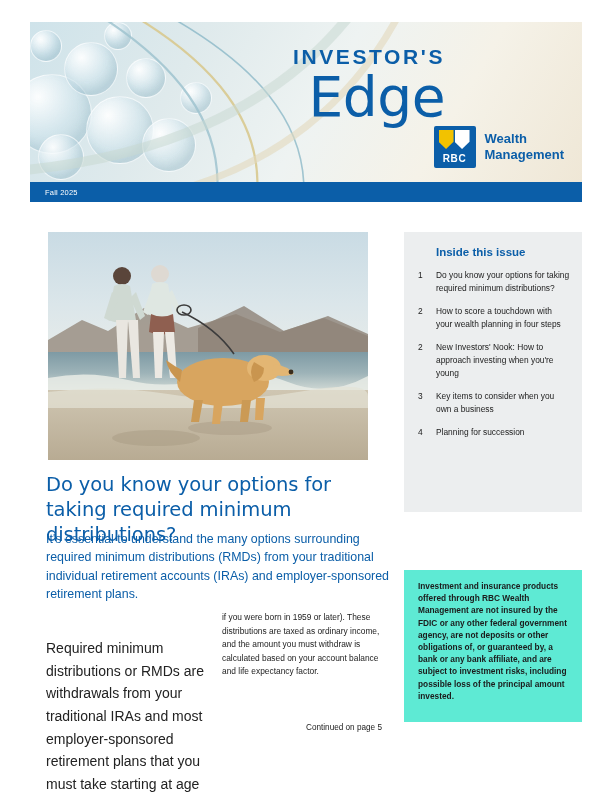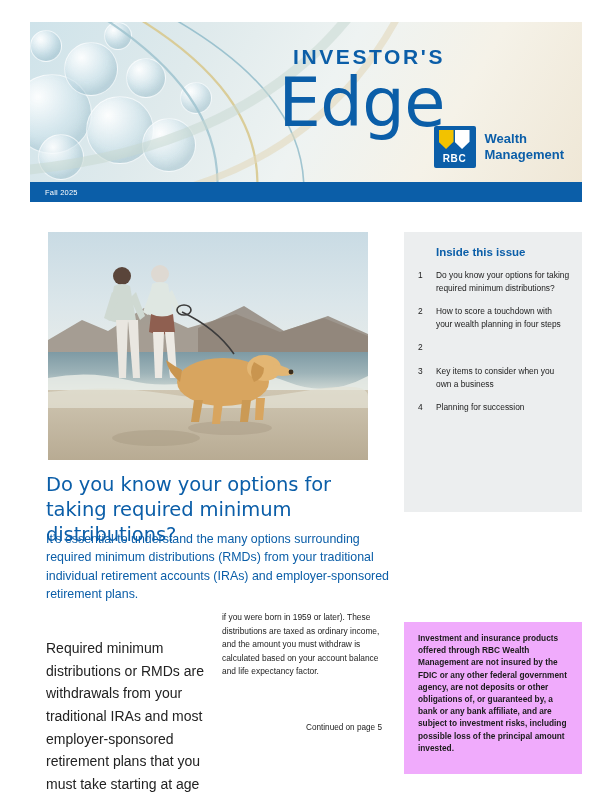--- a/index.html
+++ b/index.html
@@ -66,21 +66,21 @@
   }
   .mast-title .kicker {
     font-size: 21px;
     letter-spacing: 2.6px;
     font-weight: 700;
     color: #0b5ea8;
     line-height: 1;
   }
   .mast-title .word {
     font-family: "DejaVu Sans", sans-serif;
-    font-size: 67px;
+    font-size: 55px;
     font-weight: 400;
     line-height: 1.02;
     color: #0b5ea8;
     margin-top: 2px;
     letter-spacing: -0.5px;
   }
 
   
   .logo-lockup {
     position: absolute;
@@ -265,24 +265,24 @@
     color: #1b1b1b;
   }
   .toc-label {
     flex: 1;
   }
 
   
   .disclosure {
     position: absolute;
     left: 404px;
-    top: 622px;
+    top: 570px;
     width: 178px;
     height: 152px;
-    background: #f0abfc;
+    background: #5eead4;
   }
   .disclosure p {
     position: absolute;
     left: 14px;
     top: 10px;
     width: 150px;
     margin: 0;
     font-size: 8.3px;
     font-weight: 700;
     line-height: 1.47;
@@ -409,20 +409,21 @@
       <div class="toc-item">
         <span class="toc-num">1</span>
         <span class="toc-label">Do you know your options for taking required minimum distributions?</span>
       </div>
       <div class="toc-item">
         <span class="toc-num">2</span>
         <span class="toc-label">How to score a touchdown with your wealth planning in four steps</span>
       </div>
       <div class="toc-item">
         <span class="toc-num">2</span>
+        <span class="toc-label">New Investors' Nook: How to approach investing when you're young</span>
       </div>
       <div class="toc-item">
         <span class="toc-num">3</span>
         <span class="toc-label">Key items to consider when you own a business</span>
       </div>
       <div class="toc-item">
         <span class="toc-num">4</span>
         <span class="toc-label">Planning for succession</span>
       </div>
     </div>

